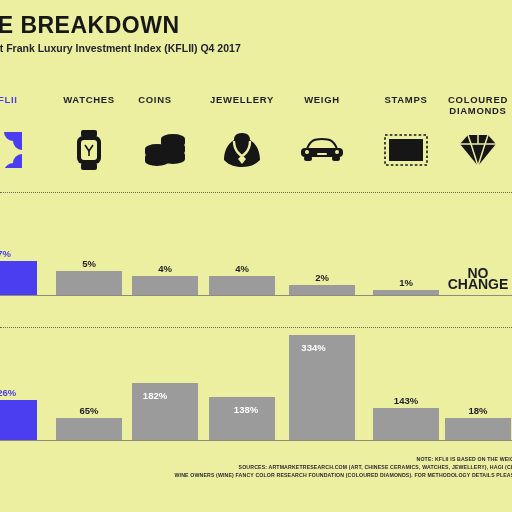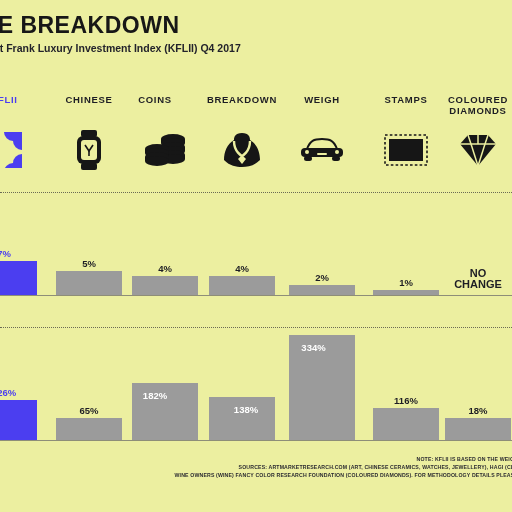--- a/index.html
+++ b/index.html
@@ -53,21 +53,21 @@
     position:absolute;background:#9b9b9b;
   }
   .bar.accent{background:#4b3ef0;}
   .barlabel{
     position:absolute;text-align:center;font-size:9.5px;font-weight:bold;
     color:#1d1d24;white-space:nowrap;
   }
   .barlabel.accent{color:#4b3ef0;}
   .barlabel.inside{color:#ffffff;}
   .nochange{
-    position:absolute;text-align:center;font-size:11px;font-weight:bold;
+    position:absolute;text-align:center;font-size:14px;font-weight:bold;
     line-height:11px;color:#1d1d24;white-space:pre-line;
   }
 
   
   .foot{
     position:absolute;right:-6px;font-size:5.2px;font-weight:bold;
     letter-spacing:.15px;color:#2a2a30;white-space:nowrap;text-align:right;
   }
 </style>
 </head>
@@ -86,21 +86,21 @@
         <svg width="44" height="36" viewBox="0 0 44 36">
       <g fill="#4b3ef0">
         <path d="M0 0 H18 A9 9 0 0 1 9 9 A9 9 0 0 1 0 18 Z"></path>
         <path d="M22 0 H40 V18 A9 9 0 0 1 31 9 A9 9 0 0 1 22 0 Z"></path>
         <path d="M0 22 A9 9 0 0 1 9 31 A9 9 0 0 1 18 40 H0 Z"></path>
         <path d="M40 22 V40 H22 A9 9 0 0 1 31 31 A9 9 0 0 1 40 22 Z"></path>
       </g>
         </svg>
       </div>
       <div class="col" style="left: 41px;">
-        <div class="lbl">CHINESE</div>
+        <div class="lbl">WATCHES</div>
       </div>
       <div class="icon" style="left: 41px;">
         <svg width="30" height="40" viewBox="0 0 30 40">
       <g fill="#161616">
         <rect x="7" y="0" width="16" height="7" rx="2"></rect>
         <rect x="7" y="33" width="16" height="7" rx="2"></rect>
         <rect x="3" y="6" width="24" height="28" rx="6"></rect>
       </g>
       <rect x="7" y="10" width="16" height="20" rx="3" fill="#ecefa0"></rect>
       <path d="M11 15 L15 21 L19 15" stroke="#161616" stroke-width="1.6" fill="none"></path>
@@ -125,21 +125,21 @@
         <ellipse cx="14" cy="19" rx="12" ry="5"></ellipse>
             <rect x="2" y="19" width="24" height="4"></rect>
             <ellipse cx="14" cy="23" rx="12" ry="5"></ellipse>
         <ellipse cx="14" cy="27" rx="12" ry="5"></ellipse>
             <rect x="2" y="27" width="24" height="4"></rect>
             <ellipse cx="14" cy="31" rx="12" ry="5"></ellipse>
       </g>
         </svg>
       </div>
       <div class="col" style="left: 194px;">
-        <div class="lbl">BREAKDOWN</div>
+        <div class="lbl">JEWELLERY</div>
       </div>
       <div class="icon" style="left: 194px;">
         <svg width="40" height="40" viewBox="0 0 40 40">
       <g fill="#161616">
         <path d="M20 3 C13 3 12 7 12 10 C5 14 2 22 2 30 C8 36 14 37 20 37 C26 37 32 36 38 30 C38 22 35 14 28 10 C28 7 27 3 20 3 Z"></path>
       </g>
       <path d="M12 11 C12 22 20 26 20 26 C20 26 28 22 28 11" stroke="#ecefa0" stroke-width="2.4" fill="none"></path>
       <path d="M20 25 L24 29 L20 34 L16 29 Z" fill="#ecefa0"></path>
     </svg>
       </div>
@@ -218,21 +218,21 @@
       <div class="barlabel accent" style="left: -29px; width: 66px; top: 387px;">126%</div>
       <div class="bar" style="left: 56px; width: 66px; height: 22px; top: 418px;"></div>
       <div class="barlabel" style="left: 56px; width: 66px; top: 405px;">65%</div>
       <div class="bar" style="left: 132px; width: 66px; height: 57px; top: 383px;"></div>
       <div class="barlabel inside" style="left: 132px; width: 46px; top: 390px;">182%</div>
       <div class="bar" style="left: 209px; width: 66px; height: 43px; top: 397px;"></div>
       <div class="barlabel inside" style="left: 209px; width: 74px; top: 404px;">138%</div>
       <div class="bar" style="left: 289px; width: 66px; height: 105px; top: 335px;"></div>
       <div class="barlabel inside" style="left: 289px; width: 49px; top: 342px;">334%</div>
       <div class="bar" style="left: 373px; width: 66px; height: 32px; top: 408px;"></div>
-      <div class="barlabel" style="left: 373px; width: 66px; top: 395px;">116%</div>
+      <div class="barlabel" style="left: 373px; width: 66px; top: 395px;">143%</div>
       <div class="bar" style="left: 445px; width: 66px; height: 22px; top: 418px;"></div>
       <div class="barlabel" style="left: 445px; width: 66px; top: 405px;">18%</div>
     </div>
 
   <div class="foot" style="top:456px">NOTE: KFLII IS BASED ON THE WEIGH</div>
   <div class="foot" style="top:464px">SOURCES: ARTMARKETRESEARCH.COM (ART, CHINESE CERAMICS, WATCHES, JEWELLERY), HAGI (CLA</div>
   <div class="foot" style="top:472px">WINE OWNERS (WINE) FANCY COLOR RESEARCH FOUNDATION (COLOURED DIAMONDS). FOR METHODOLOGY DETAILS PLEASE</div>
 
 </div>
 

